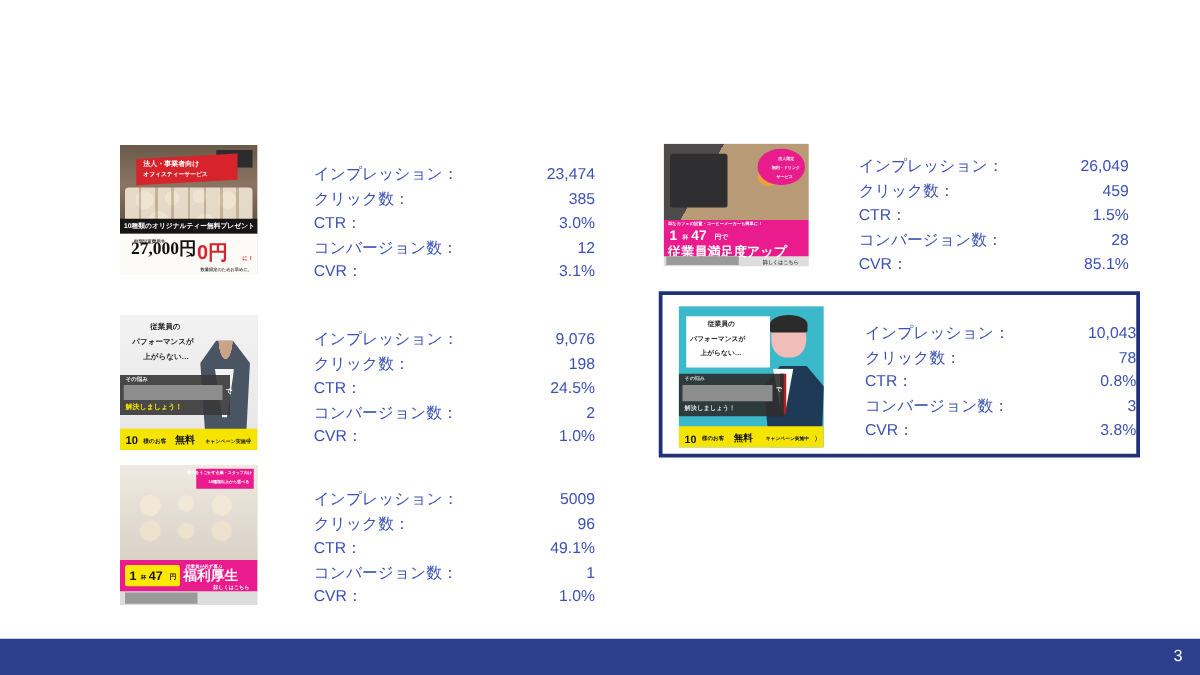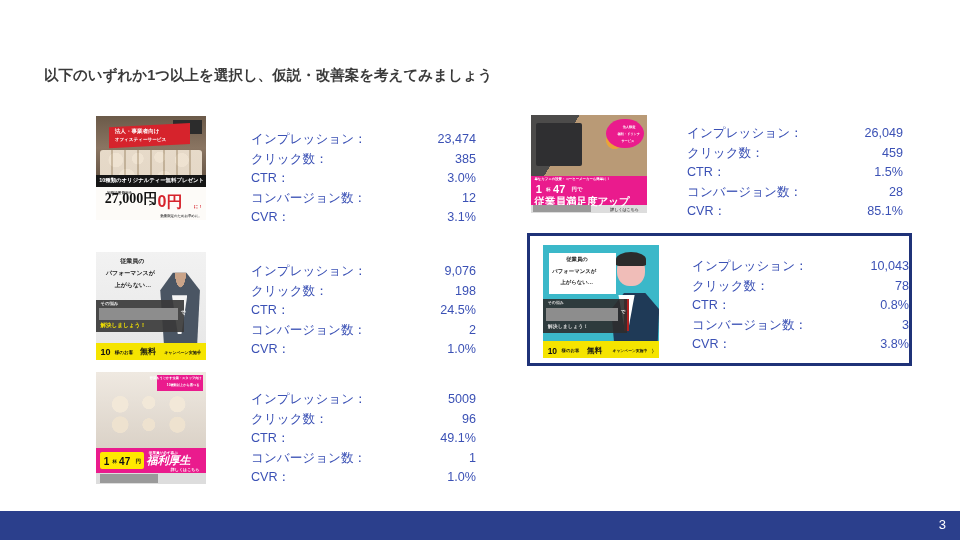--- a/index.html
+++ b/index.html
@@ -168,21 +168,20 @@
   .bE-whitebox { position:absolute; left:5%; top:7%; width:58%; height:36%; background:#ffffff; }
   .bE-darkband { position:absolute; left:0; top:48%; width:72%; height:30%; background:#2d2d2d; opacity:.9; }
   .bE-greybar { position:absolute; left:3%; top:56%; width:62%; height:11%; background:#8d8d8d; }
   .bE-yellow { position:absolute; left:0; bottom:0; width:100%; height:15%; background:#f5e400; }
 </style>
 </head>
 <body>
 
 <div id="slide">
 
-  <div id="page-subtitle">以下のいずれか1つ以上を選択し、仮説・改善案を考えてみましょう</div>
 
   <div class="card" style="left:96px; top:116px; width:380px; height:110px;">
     <div class="thumb" style="width:110px; height:104px;">
       <div class="bn">
         <div class="bA-photo"></div>
         <div class="bA-jars"></div>
         <div class="bA-darkbox"></div>
         <div class="bA-ribbon"></div>
         <div class="txt" style="left:17%; top:12%; color:#fff; font-size:5.6px;">法人・事業者向け</div>
         <div class="txt" style="left:17%; top:20%; color:#fff; font-size:4.6px;">オフィスティーサービス</div>
@@ -275,21 +274,21 @@
         <div class="bC-pinkbadge"></div>
         <div class="txt" style="right:4%; top:4%; color:#fff; font-size:3.2px;">野菜をうごかす企業・スタッフ向け</div>
         <div class="txt" style="right:6%; top:9.5%; color:#fff; font-size:3.2px;">10種類以上から選べる</div>
         <div class="bC-pinkbar"></div>
         <div class="bC-yellowbox"></div>
         <div class="txt" style="left:7%; bottom:15%; color:#111; font-size:10px;">1</div>
         <div class="txt" style="left:15%; bottom:18%; color:#111; font-size:4.4px;">杯</div>
         <div class="txt" style="left:21%; bottom:15%; color:#111; font-size:10px;">47</div>
         <div class="txt" style="left:36%; bottom:17%; color:#111; font-size:5.5px;">円</div>
         <div class="txt" style="left:48%; bottom:26%; color:#fff; font-size:3.6px;">従業員が必ず喜ぶ</div>
-        <div class="txt" style="left:46%; bottom:14%; color:#fff; font-size:11px;font-style:italic;">福利厚生</div>
+        <div class="txt" style="left:46%; bottom:14%; color:#fff; font-size:11px;">福利厚生</div>
         <div class="txt" style="right:6%; bottom:10.5%; color:#fff; font-size:4px;">詳しくはこちら</div>
         <div class="bC-grey"></div>
       </div>
     </div>
     <div class="metrics" style="margin-left:45px; margin-top:18px;">
       <div class="metric-row">
         <span class="metric-label">インプレッション：</span>
         <span class="metric-value">5009</span>
       </div>
       <div class="metric-row">

